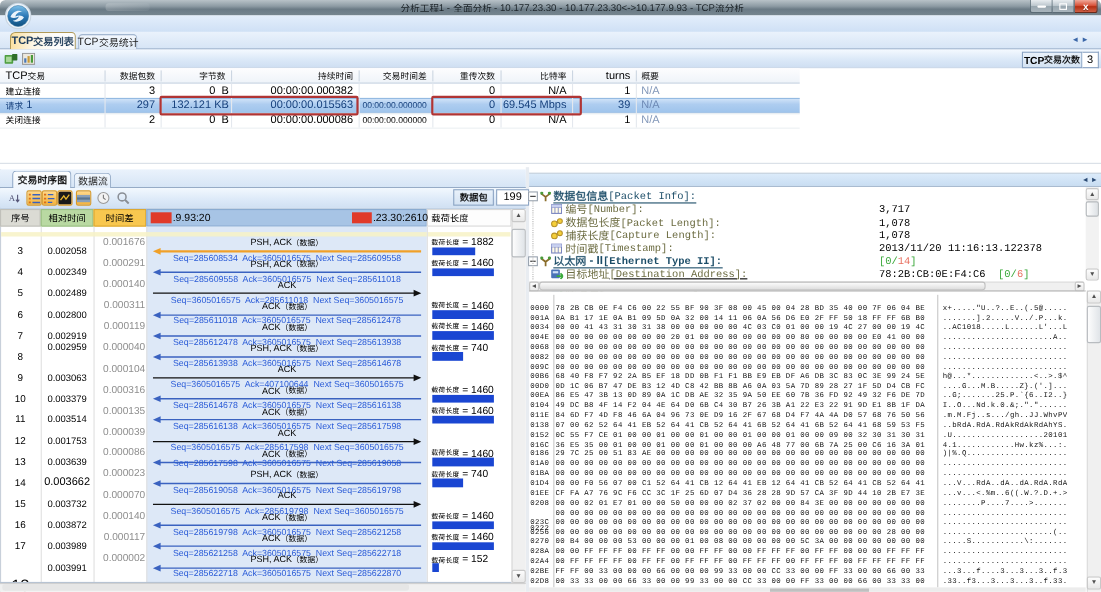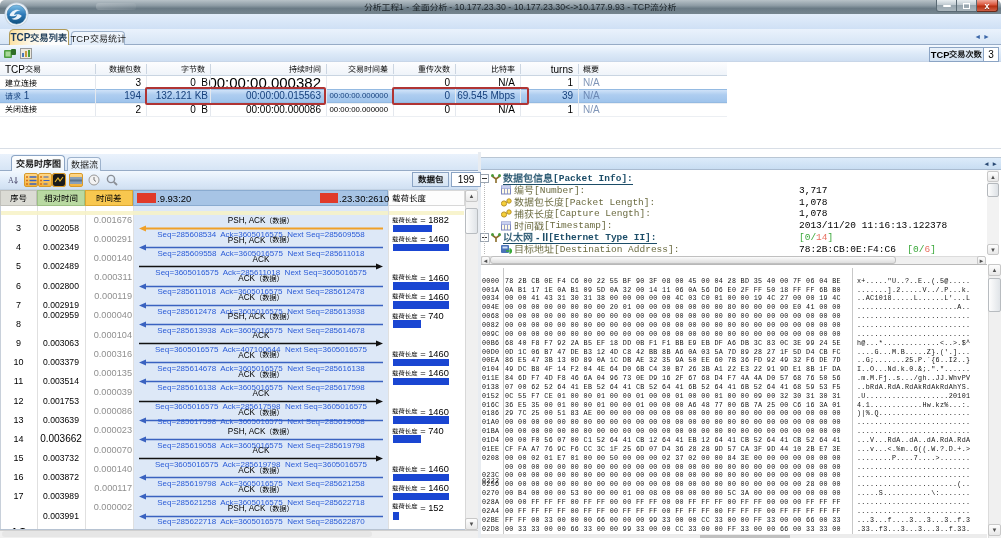--- a/index.html
+++ b/index.html
@@ -148,40 +148,40 @@
     </svg></div>
 <div class="a" style="left:578px;top:64px;width:1px;height:10px;background:#ccd6e2"></div>
 <div class="f" style="left:0px;top:76.0px;width:95px;height:13.3px;font-size:10px;color:#000;padding-left:5px;color:#000"><svg style="width:32.0px;height:8.0px;" viewBox="0 0 4000 1000" fill="#000">
       <use href="#g5efa" xlink:href="#g5efa"></use>
       <use href="#g7acb" xlink:href="#g7acb" x="1000"></use>
       <use href="#g8fde" xlink:href="#g8fde" x="2000"></use>
       <use href="#g63a5" xlink:href="#g63a5" x="3000"></use>
     </svg></div>
 <div class="f fr" style="left:95px;top:76.0px;width:51px;height:13.3px;font-size:10px;color:#000;padding-right:5px;color:#000"><span>3</span></div>
 <div class="f fr" style="left:146px;top:76.0px;width:64px;height:13.3px;font-size:10px;color:#000;padding-right:2px;color:#000"><span>0  B</span></div>
-<div class="f fr" style="left:210px;top:76.0px;width:116px;height:13.3px;font-size:15px;color:#000;padding-right:5px;color:#000"><span>00:00:00.000382</span></div>
+<div class="f fr" style="left:210px;top:76.0px;width:116px;height:13.3px;font-size:10px;color:#000;padding-right:5px;color:#000"><span>00:00:00.000382</span></div>
 <div class="f fr" style="left:393px;top:76.0px;width:62px;height:13.3px;font-size:10px;color:#000;padding-right:5px;color:#000"><span>0</span></div>
 <div class="f fr" style="left:455px;top:76.0px;width:65px;height:13.3px;font-size:10px;color:#000;padding-right:5px;color:#000"><span>N/A</span></div>
 <div class="f fr" style="left:520px;top:76.0px;width:58px;height:13.3px;font-size:10px;color:#000;padding-right:5px;color:#000"><span>1</span></div>
 <div class="f" style="left:578px;top:76.0px;width:149px;height:13.3px;font-size:10px;color:#000;padding-left:5px;color:#8096b8"><span>N/A</span></div>
 <div class="a" style="left:95px;top:76.0px;width:1px;height:13.3px;background:#e4e8ee"></div>
 <div class="a" style="left:146px;top:76.0px;width:1px;height:13.3px;background:#e4e8ee"></div>
 <div class="a" style="left:210px;top:76.0px;width:1px;height:13.3px;background:#e4e8ee"></div>
 <div class="a" style="left:326px;top:76.0px;width:1px;height:13.3px;background:#e4e8ee"></div>
 <div class="a" style="left:393px;top:76.0px;width:1px;height:13.3px;background:#e4e8ee"></div>
 <div class="a" style="left:455px;top:76.0px;width:1px;height:13.3px;background:#e4e8ee"></div>
 <div class="a" style="left:520px;top:76.0px;width:1px;height:13.3px;background:#e4e8ee"></div>
 <div class="a" style="left:578px;top:76.0px;width:1px;height:13.3px;background:#e4e8ee"></div>
 <div class="a" style="left:0px;top:89.3px;width:727px;height:1px;background:#eceff3"></div>
 <div class="a" style="left:0px;top:89.3px;width:727px;height:13.3px;background:linear-gradient(#cfe2f8,#aecdf0 40%,#9fc4ec);border-top:1px solid #94bae2;border-bottom:1px solid #94bae2"></div>
 <div class="f" style="left:0px;top:89.3px;width:95px;height:13.3px;font-size:10px;color:#000;padding-left:5px;color:#16407c"><svg style="width:16.0px;height:8.0px;" viewBox="0 0 2000 1000" fill="#16407c">
       <use href="#g8bf7" xlink:href="#g8bf7"></use>
       <use href="#g6c42" xlink:href="#g6c42" x="1000"></use>
     </svg><span> 1</span></div>
-<div class="f fr" style="left:95px;top:89.3px;width:51px;height:13.3px;font-size:10px;color:#000;padding-right:5px;color:#16407c"><span>194</span></div>
+<div class="f fr" style="left:95px;top:89.3px;width:51px;height:13.3px;font-size:10px;color:#000;padding-right:5px;color:#16407c"><span>297</span></div>
 <div class="f fr" style="left:146px;top:89.3px;width:64px;height:13.3px;font-size:10px;color:#000;padding-right:2px;color:#16407c"><span>132.121 KB</span></div>
 <div class="f fr" style="left:210px;top:89.3px;width:116px;height:13.3px;font-size:10px;color:#000;padding-right:5px;color:#16407c"><span>00:00:00.015563</span></div>
 <div class="f fr" style="left:326px;top:89.3px;width:67px;height:13.3px;font-size:7.8px;color:#000;padding-right:5px;color:#16407c"><span>00:00:00.000000</span></div>
 <div class="f fr" style="left:393px;top:89.3px;width:62px;height:13.3px;font-size:10px;color:#000;padding-right:5px;color:#16407c"><span>0</span></div>
 <div class="f fr" style="left:455px;top:89.3px;width:65px;height:13.3px;font-size:10px;color:#000;padding-right:5px;color:#16407c"><span>69.545 Mbps</span></div>
 <div class="f fr" style="left:520px;top:89.3px;width:58px;height:13.3px;font-size:10px;color:#000;padding-right:5px;color:#16407c"><span>39</span></div>
 <div class="f" style="left:578px;top:89.3px;width:149px;height:13.3px;font-size:10px;color:#000;padding-left:5px;color:#6c88b4"><span>N/A</span></div>
 <div class="a" style="left:95px;top:89.3px;width:1px;height:13.3px;background:#e4e8ee"></div>
 <div class="a" style="left:146px;top:89.3px;width:1px;height:13.3px;background:#e4e8ee"></div>
 <div class="a" style="left:210px;top:89.3px;width:1px;height:13.3px;background:#e4e8ee"></div>
@@ -608,21 +608,21 @@
       <use href="#gff08" xlink:href="#gff08"></use>
       <use href="#g6570" xlink:href="#g6570" x="1000"></use>
       <use href="#g636e" xlink:href="#g636e" x="2000"></use>
       <use href="#gff09" xlink:href="#gff09" x="3000"></use>
     </svg></div>
 <svg class="a" style="left:139px;top:511.54999999999995px" width="244" height="9" viewBox="0 0 244 9">
     <line x1="6" y1="4.5" x2="244" y2="4.5" stroke="#3a62c0" stroke-width="1.3"></line>
     <path d="M7 1.5 L0 4.5 L7 7.5 Z" fill="#3a62c0"></path>
   </svg>
 <div class="f fc" style="left:139px;top:517.45px;width:244px;height:9px;font-size:8.0px;color:#000;color:#2a5bd7">Seq=285622718  Ack=3605016575  Next Seq=285622870</div>
-<div class="f" style="left:392px;top:502.55px;width:71px;height:10px;font-size:8.8px;color:#000;color:#000"><span style="display:flex;align-items:flex-start"><svg style="width:25.6px;height:6.4px;" viewBox="0 0 4000 1000" fill="#000">
+<div class="f" style="left:392px;top:502.55px;width:71px;height:10px;font-size:8.8px;color:#000;color:#000"><span style="display:flex;align-items:flex-end"><svg style="width:25.6px;height:6.4px;" viewBox="0 0 4000 1000" fill="#000">
         <use href="#g8f7d" xlink:href="#g8f7d"></use>
         <use href="#g8377" xlink:href="#g8377" x="1000"></use>
         <use href="#g957f" xlink:href="#g957f" x="2000"></use>
         <use href="#g5ea6" xlink:href="#g5ea6" x="3000"></use>
       </svg><span style="font-size:9.3px"> = 152</span></span></div>
 <div class="a" style="left:393px;top:512.05px;width:6px;height:7.5px;background:#1a46d2"></div>
 <div class="a" style="left:0px;top:529px;width:478px;height:1px;background:#b7c3d2"></div>
 <div class="a" style="left:0px;top:530px;width:478px;height:8px;background:#f0f0f0;border-top:1px solid #d0d0d0"></div>
 <div class="a" style="left:2px;top:531px;width:370px;height:6px;background:#e6e6e6;border-radius:3px"></div>
 <div class="a" style="left:465px;top:190px;width:13px;height:340px;background:#f0f0f0;border-left:1px solid #d8d8d8"></div>
@@ -632,21 +632,21 @@
 <div class="a" style="left:481px;top:157px;width:520px;height:1px;background:#b9c6d4"></div>
 <div class="a" style="left:481px;top:158px;width:520px;height:11px;background:linear-gradient(#dcebfa,#c8ddf2)"></div>
 <div class="a" style="left:481px;top:169px;width:520px;height:1px;background:#a9bbd0"></div>
 <div class="f" style="left:976px;top:159px;width:22px;height:9px;font-size:6.5px;color:#2a4a74;justify-content:flex-end">◄&nbsp;►</div>
 <div class="f" style="left:480px;top:173.0px;width:14px;height:11px"><div style="width:9px;height:9px;background:#fff;border:1px solid #9aa4b0;display:flex;align-items:center;justify-content:center"><div style="width:5px;height:1px;background:#333"></div></div></div>
 <div class="f" style="left:491px;top:173.0px;width:12px;height:11px"><svg width="10" height="10" viewBox="0 0 10 10">
       <path d="M1 2 L5 5 L9 2 M5 5 V9" stroke="#8a6d2a" stroke-width="1.6" fill="none"></path>
       <circle cx="1.5" cy="1.5" r="1.5" fill="#4a9a3a"></circle>
       <circle cx="8.5" cy="1.5" r="1.5" fill="#4a9a3a"></circle>
     </svg></div>
-<div class="f" style="left:503px;top:173.0px;width:300px;height:11px;font-size:10.5px;color:#000;"><span style="display:flex;align-items:center;border-bottom:1px solid #1c4d68;color:#1c4d68;font-weight:bold"><svg style="width:50.0px;height:10.0px;" viewBox="0 0 5000 1000" fill="#1c4d68" stroke="#1c4d68" stroke-width="30">
+<div class="f" style="left:503px;top:173.0px;width:300px;height:11px;font-size:10.5px;color:#000;"><span style="display:flex;align-items:center;border-bottom:1px solid #1c4d68;color:#1c4d68;font-weight:normal"><svg style="width:50.0px;height:10.0px;" viewBox="0 0 5000 1000" fill="#1c4d68" stroke="#1c4d68" stroke-width="30">
         <use href="#g6570" xlink:href="#g6570"></use>
         <use href="#g636e" xlink:href="#g636e" x="1000"></use>
         <use href="#g5305" xlink:href="#g5305" x="2000"></use>
         <use href="#g4fe1" xlink:href="#g4fe1" x="3000"></use>
         <use href="#g606f" xlink:href="#g606f" x="4000"></use>
       </svg><span class="mono" style="font-size:9.5px">[Packet Info]:</span></span></div>
 <div class="f" style="left:501px;top:184.8px;width:13px;height:11px"><svg width="10" height="10" viewBox="0 0 10 10">
       <rect x="0.5" y="1" width="9" height="8" fill="#fffbe8" stroke="#7a86c0"></rect>
       <path d="M.5 3.5 h9 M3.5 1 v8 M6.5 1 v8" stroke="#7a86c0" stroke-width=".8"></path>
       <rect x="0.5" y="1" width="9" height="2.5" fill="#c8d0f0"></rect>
@@ -702,21 +702,21 @@
         <use href="#g4ee5" xlink:href="#g4ee5"></use>
         <use href="#g592a" xlink:href="#g592a" x="1000"></use>
         <use href="#g7f51" xlink:href="#g7f51" x="2000"></use>
       </svg><span> - II</span><span class="mono" style="font-size:9.5px">[Ethernet Type II]:</span></span></div>
 <div class="f" style="left:799px;top:232.0px;width:190px;height:11px;font-size:9.5px;color:#000;"><span class="mono" style="color:#3aa83a;font-size:9.5px">[0/<span style="color:#e87060">14</span>]</span></div>
 <div class="f" style="left:501px;top:243.8px;width:13px;height:11px"><svg width="11" height="10" viewBox="0 0 11 10">
       <rect x="0" y="1" width="8" height="8" rx="1" fill="#4a72b8"></rect>
       <rect x="1.5" y="2.5" width="5" height="2" fill="#cfe0f8"></rect>
       <path d="M5 7 h6 M8.5 4.5 L11 7 L8.5 9.5" stroke="#3aaa3a" stroke-width="1.6" fill="none"></path>
     </svg></div>
-<div class="f" style="left:514px;top:243.8px;width:300px;height:11px;font-size:10.5px;color:#000;"><span style="display:flex;align-items:center;color:#6b6b40"><svg style="width:40.0px;height:10.0px;" viewBox="0 0 4000 1000" fill="#6b6b40">
+<div class="f" style="left:514px;top:243.8px;width:300px;height:11px;font-size:10.5px;color:#000;text-decoration:underline;"><span style="display:flex;align-items:center;color:#6b6b40"><svg style="width:40.0px;height:10.0px;" viewBox="0 0 4000 1000" fill="#6b6b40">
         <use href="#g76ee" xlink:href="#g76ee"></use>
         <use href="#g6807" xlink:href="#g6807" x="1000"></use>
         <use href="#g5730" xlink:href="#g5730" x="2000"></use>
         <use href="#g5740" xlink:href="#g5740" x="3000"></use>
       </svg><span class="mono" style="font-size:9.5px">[Destination Address]:</span></span></div>
 <div class="f" style="left:799px;top:243.8px;width:190px;height:11px;font-size:9.5px;color:#000;"><span class="mono" style="font-size:9.5px;color:#000">78:2B:CB:0E:F4:C6</span><span class="mono" style="font-size:9.5px">&nbsp;&nbsp;</span><span class="mono" style="color:#3aa83a;font-size:9.5px">[0/<span style="color:#e87060">6</span>]</span></div>
 <div class="f" style="left:501px;top:255.60000000000002px;width:13px;height:11px"><svg width="11" height="10" viewBox="0 0 11 10">
       <rect x="0" y="1" width="8" height="8" rx="1" fill="#4a72b8"></rect>
       <rect x="1.5" y="2.5" width="5" height="2" fill="#cfe0f8"></rect>
       <path d="M5 7 h6 M8.5 4.5 L11 7 L8.5 9.5" stroke="#3aaa3a" stroke-width="1.6" fill="none"></path>

